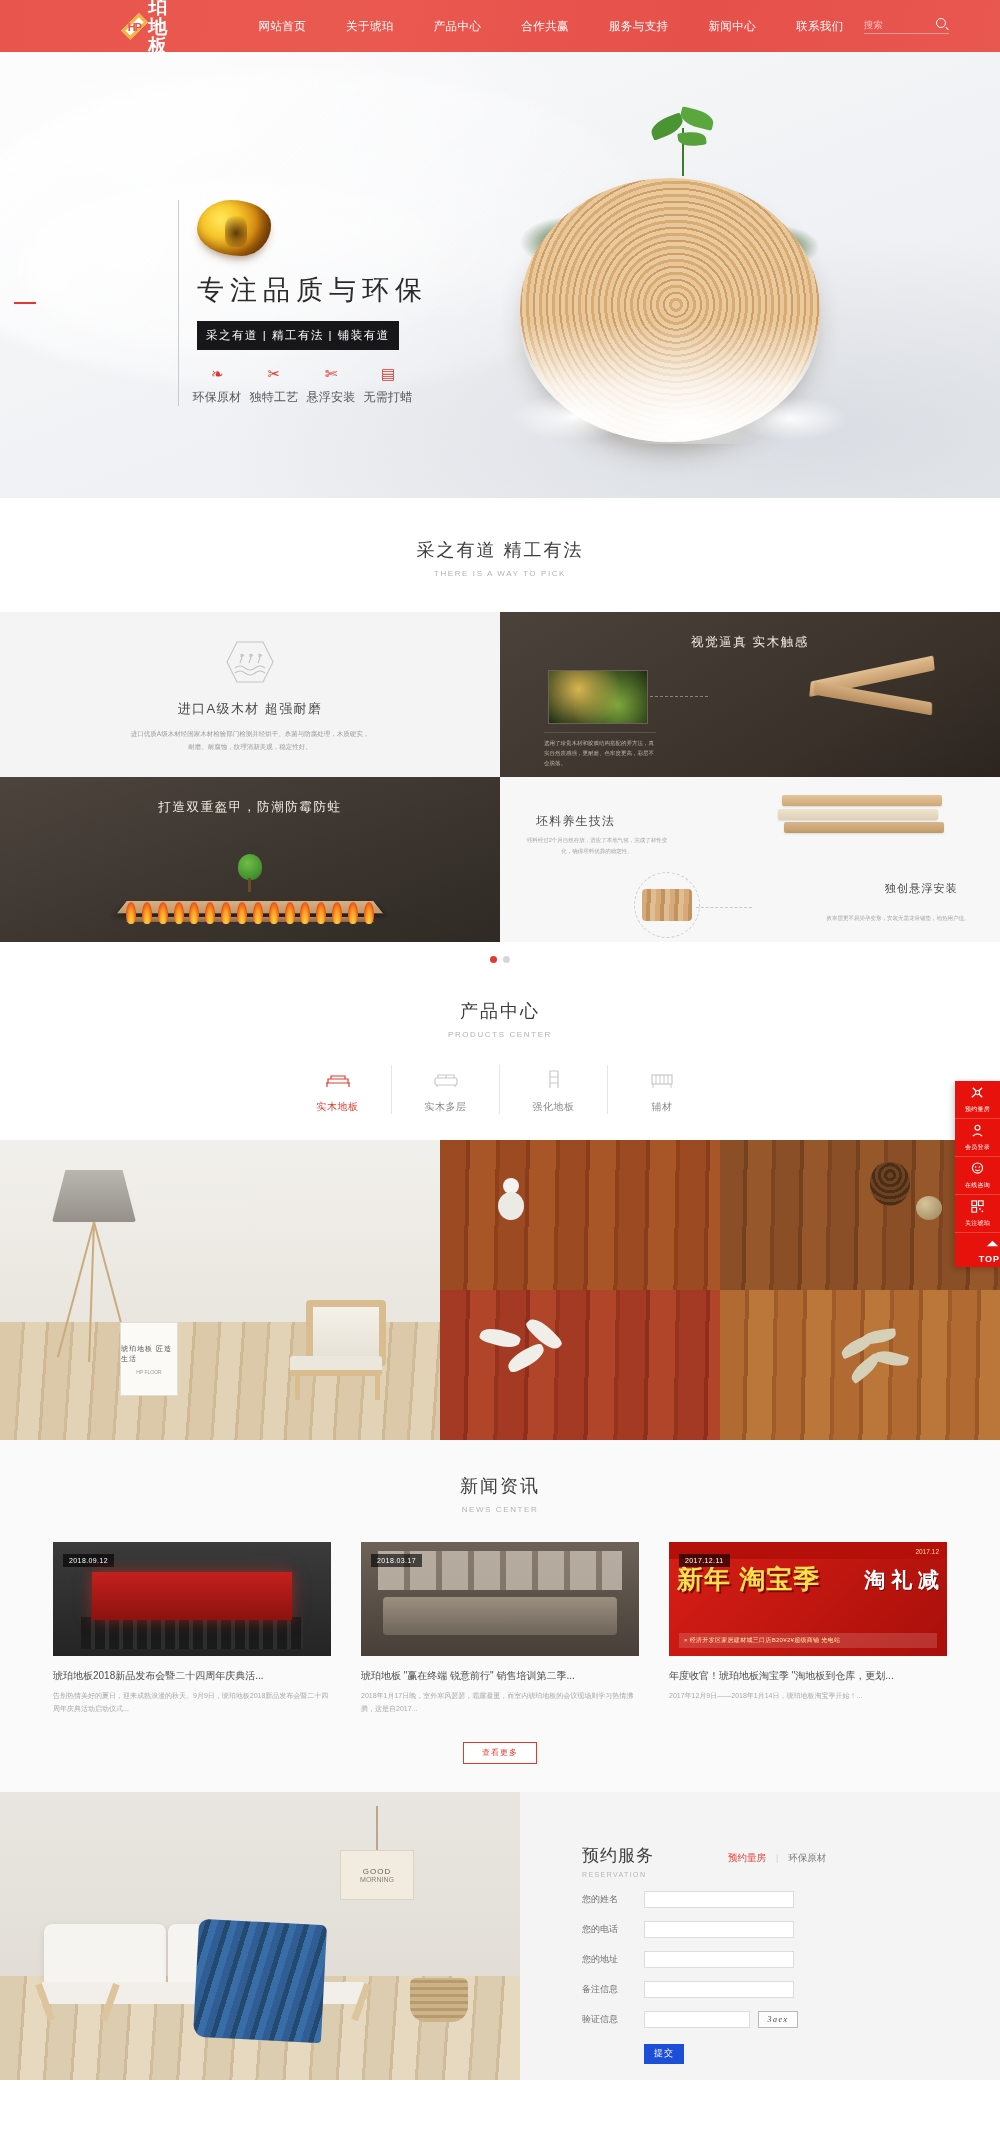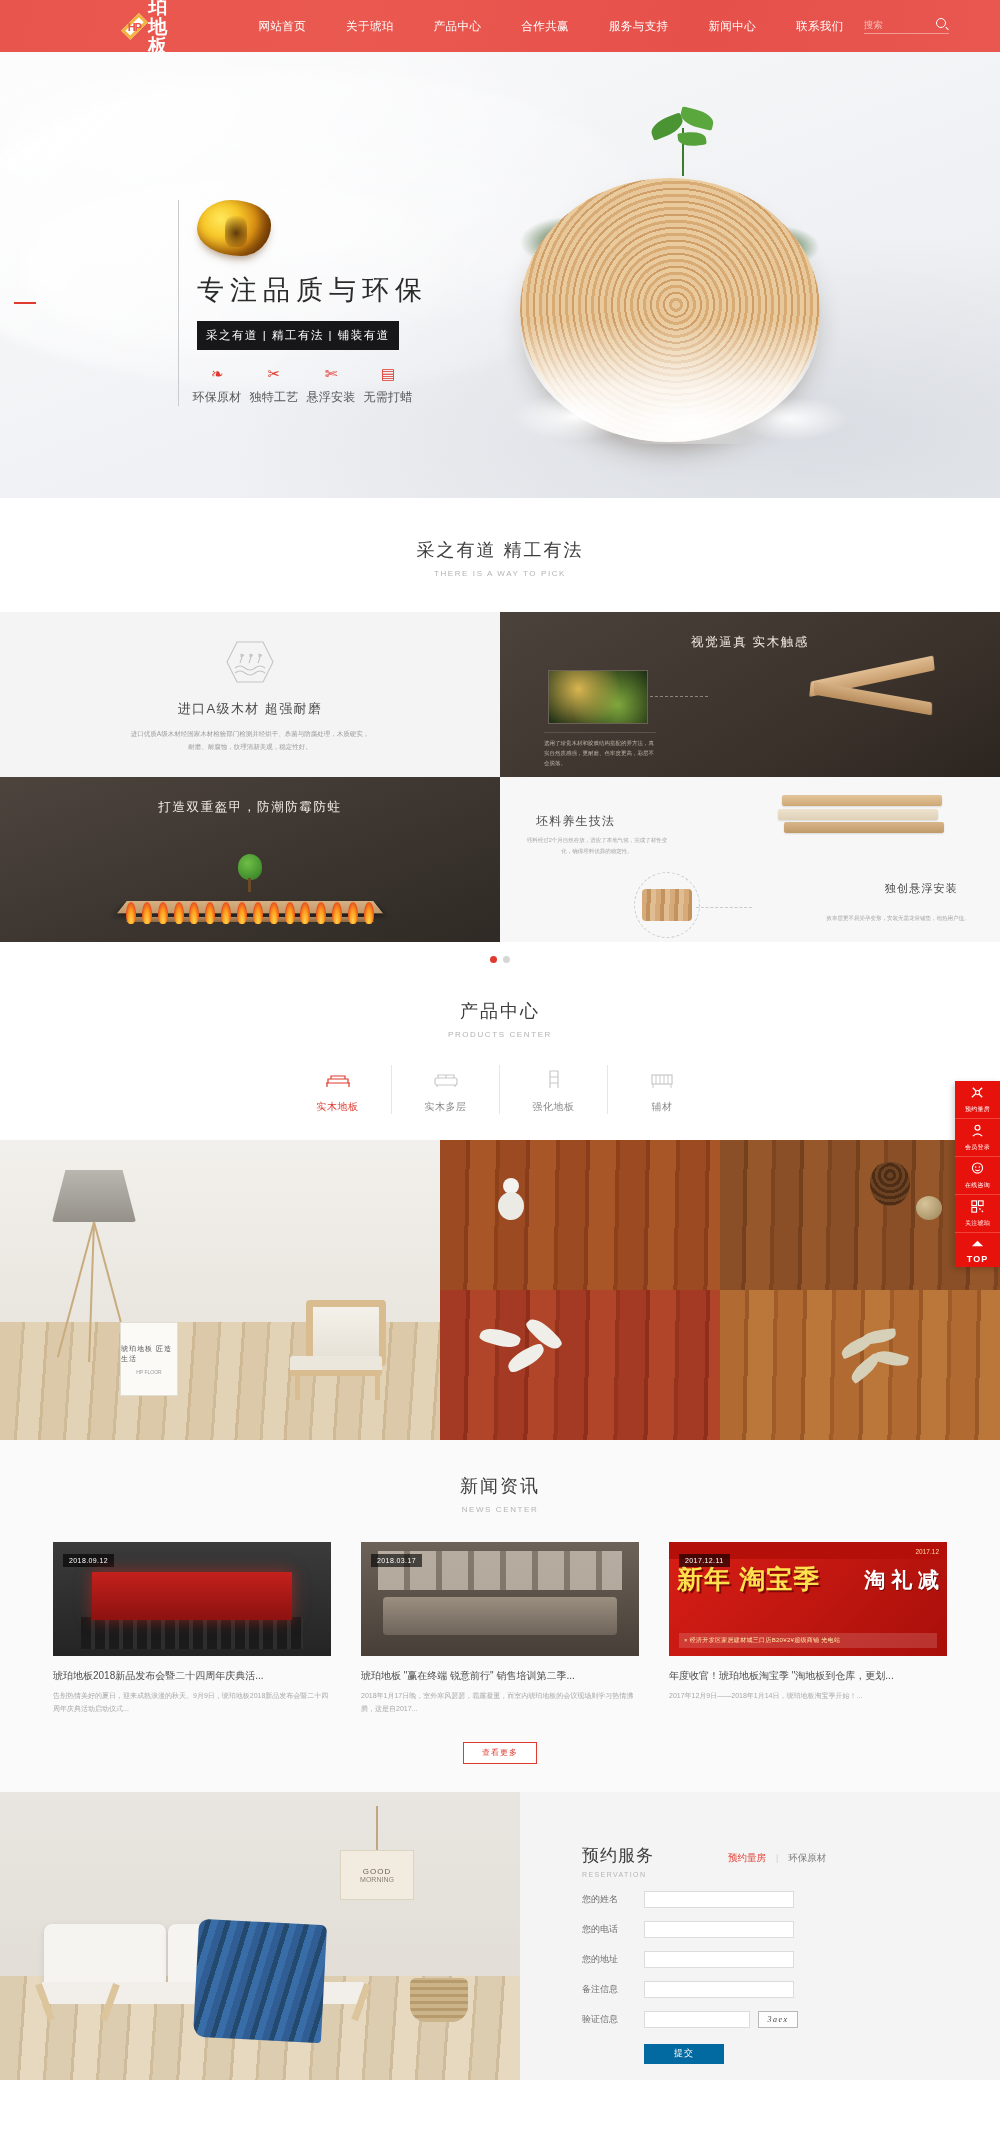--- a/index.html
+++ b/index.html
@@ -337,21 +337,21 @@
 
   
   .side-bar {
     position:absolute; right:0; top:1081px; width:45px; z-index:40;
     background:#e8120c; box-shadow:-2px 2px 6px rgba(0,0,0,.18);
   }
   .sb-item {
     height:38px; display:flex; flex-direction:column; align-items:center; justify-content:center;
     border-bottom:1px solid #f1423c; color:#fff; cursor:pointer;
   }
-  .sb-item:last-child { border-bottom:none; }
+  .sb-item:last-child { border-bottom:none;align-items:flex-end; }
   .sb-item .sbi { font-size:13px; line-height:1; }
   .sb-item .sbi svg { width:15px; height:15px; }
   .sb-item .sbl { font-size:6px; margin-top:3px; letter-spacing:.2px; }
   .sb-top { height:34px; }
   .sb-top .sbl { font-size:9px; font-weight:bold; letter-spacing:1px; margin-top:1px; }
 
   
   .news-wrap { background:#fafafa; padding:34px 0 28px; }
   .news-grid { display:flex; justify-content:center; gap:30px; margin-top:28px; }
   .ncard { width:278px; cursor:pointer; }
@@ -451,21 +451,21 @@
   .frow input {
     width:150px; height:17px; border:1px solid #dcdcdc; background:#fff; outline:none;
     font-family:inherit; font-size:9px; padding:0 5px; color:#444;
   }
   .captcha {
     width:40px; height:17px; margin-left:8px; border:1px solid #b8b8b8; background:#fdfdfd;
     font-size:8px; color:#444; display:flex; align-items:center; justify-content:center;
     letter-spacing:1.5px; font-family:"Liberation Serif",serif; cursor:pointer; font-style:italic;
   }
   .submit-btn {
-    margin-left:62px; margin-top:16px; width:80px; height:20px; background:#0369a1; color:#fff;
+    margin-left:62px; margin-top:16px; width:40px; height:20px; background:#1d4ed8; color:#fff;
     border:none; font-size:9px; letter-spacing:1px; cursor:pointer; font-family:inherit;
   }
 </style>
 </head>
 <body>
 
 <div class="header">
   <div class="logo-wrap">
     <div class="logo-mark">
       <span>HP</span>

